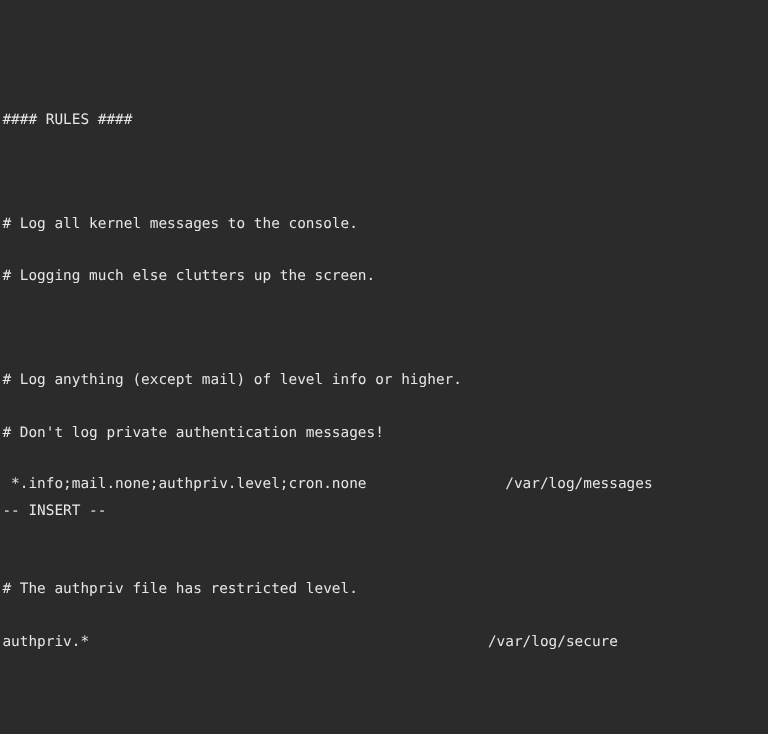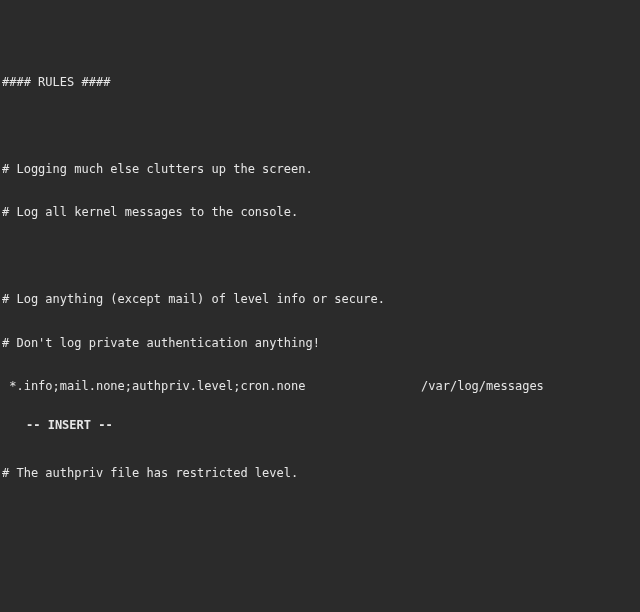--- a/index.html
+++ b/index.html
@@ -8,51 +8,51 @@
     width: 640px;
     height: 612px;
     background: #2b2b2b;
     color: #e6e6e6;
     font-family: "DejaVu Sans Mono", "Menlo", "Consolas", monospace;
     font-size: 12px;
     line-height: 14.5px;
     overflow: hidden;
   }
   .terminal {
-    padding: 2px 2px 0 2px;
+    padding: 19px 2px 0 2px;
     box-sizing: border-box;
     width: 640px;
     height: 436px;
     white-space: pre;
     position: relative;
   }
   .line { display: block; min-height: 14.5px; }
   .status-line {
     position: absolute;
     left: 2px;
     bottom: 4px;
-    font-weight: bold;
-    margin-left: 24px;
+    font-weight: normal;
   }
 </style>
 </head>
 <body>
 
 <div class="terminal">
   <span class="line"></span>
   <span class="line">#### RULES ####</span>
   <span class="line"></span>
+  <span class="line"># Log all kernel messages to the console.</span>
   <span class="line"># Logging much else clutters up the screen.</span>
-  <span class="line"># Log all kernel messages to the console.</span>
   <span class="line"></span>
-  <span class="line"># Log anything (except mail) of level info or secure.</span>
-  <span class="line"># Don't log private authentication anything!</span>
+  <span class="line"># Log anything (except mail) of level info or higher.</span>
+  <span class="line"># Don't log private authentication messages!</span>
   <span class="line"> *.info;mail.none;authpriv.level;cron.none                /var/log/messages</span>
   <span class="line"></span>
   <span class="line"># The authpriv file has restricted level.</span>
+  <span class="line">authpriv.*                                              /var/log/secure</span>
   <span class="line"></span>
   
   
   
   
   
   
   
   
   

